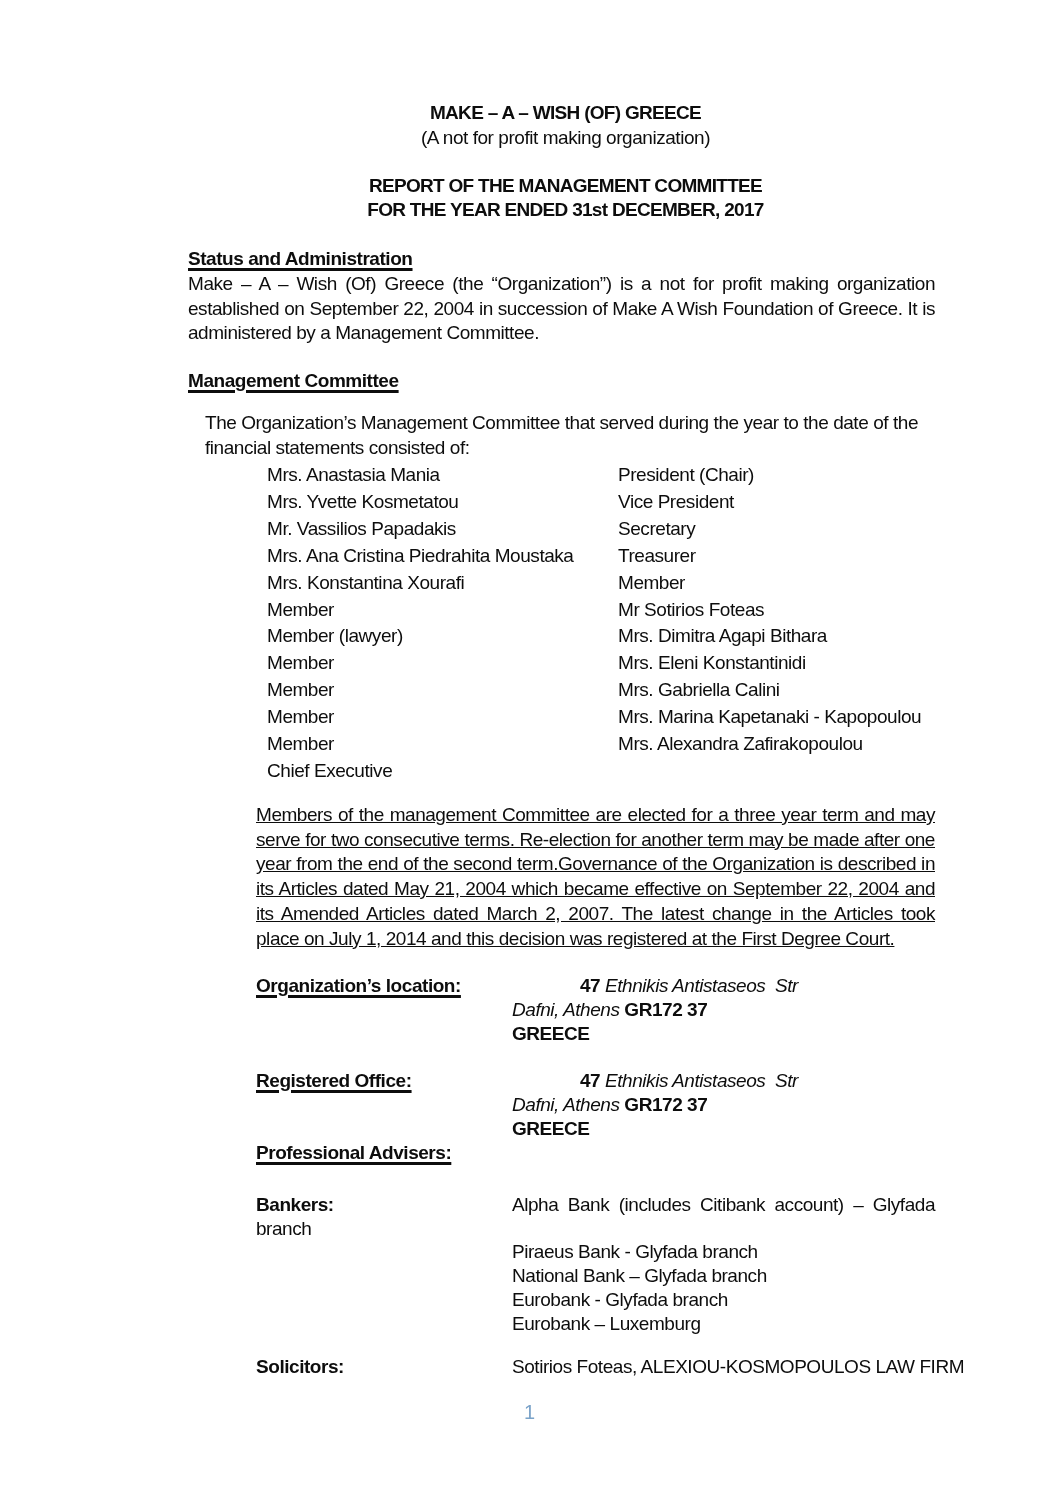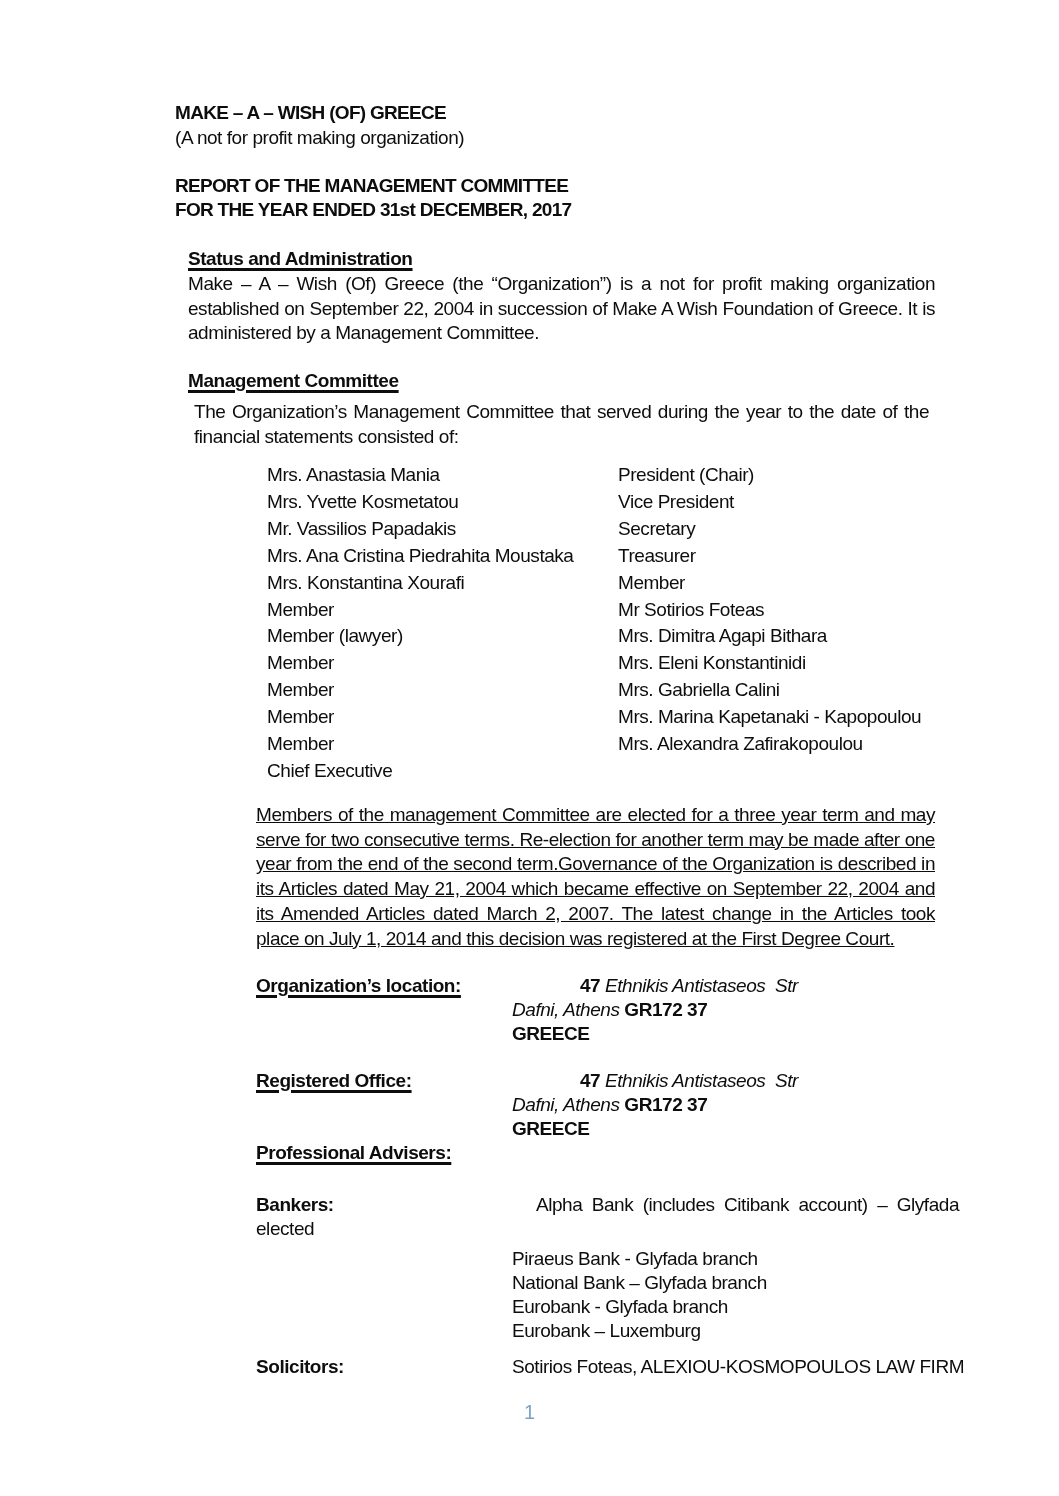--- a/index.html
+++ b/index.html
@@ -19,22 +19,22 @@
   .bold { font-weight: bold; }
   .u {
     text-decoration: underline;
     text-decoration-thickness: 2.5px;
     text-underline-offset: 3px;
   }
   .just { text-align: justify; }
   .pre { white-space: pre-wrap; font-style: italic; }
 
   .doc-header {
-    left: 175px; top: 101px; width: 747px;
-    text-align: left;
+    left: 192px; top: 101px; width: 747px;
+    text-align: center;
   }
   .doc-header .title-line { letter-spacing: -0.7px; }
   .doc-header .spacer { height: 23px; }
 
   .status-section { left: 188px; top: 247px; width: 747px; }
   .committee-section { left: 188px; top: 369px; width: 747px; }
   .section-heading { display: inline-block; margin-bottom: 0; }
 
   .members-grid {
     left: 267px; top: 462px;
@@ -47,23 +47,22 @@
 
   .side-label { left: 256px; }
   .addr-block { left: 512px; width: 440px; line-height: 24.2px; }
   .addr-first { padding-left: 68px; }
 
   .alpha-line {
     left: 512px; top: 1193px; width: 423px;
     text-align: justify;
     text-align-last: justify;
     line-height: 24.2px;
-    margin-left: 24px;
   }
-  .bankers-list { left: 512px; top: 1240px; line-height: 24.1px; margin-top: 7px; }
+  .bankers-list { left: 512px; top: 1240px; line-height: 24.1px; }
   .solicitors-value { left: 512px; top: 1355px; }
 
   .page-number {
     left: 0; top: 1400px; width: 1059px;
     text-align: center;
     color: #7ba3c9;
     font-size: 20px;
     letter-spacing: 0;
   }
 </style>
@@ -84,21 +83,21 @@
     <div>
       <span class="bold u section-heading">Status and Administration</span>
     </div>
     <p class="just" style="margin:0">Make – A – Wish (Of) Greece (the “Organization”) is a not for profit making organization established on September 22, 2004 in succession of Make A Wish Foundation of Greece. It is administered by a Management Committee.</p>
   </section>
 
   <section class="abs committee-section">
     <div>
       <span class="bold u section-heading">Management Committee</span>
     </div>
-    <p class="just" style="margin:6px">The Organization’s Management Committee that served during the year to the date of the financial statements consisted of:</p>
+    <p class="just" style="margin:17px">The Organization’s Management Committee that served during the year to the date of the financial statements consisted of:</p>
   </section>
 
   <div class="abs members-grid">
     <span>Mrs. Anastasia Mania</span>
     <span>President (Chair)</span>
     <span>Mrs. Yvette Kosmetatou</span>
     <span>Vice President</span>
     <span>Mr. Vassilios Papadakis</span>
     <span>Secretary</span>
     <span>Mrs. Ana Cristina Piedrahita Moustaka</span>
@@ -139,21 +138,21 @@
     <div><span class="pre">Dafni, Athens </span><span class="bold">GR172 37</span></div>
     <div class="bold">GREECE</div>
   </div>
 
   <div class="abs side-label" style="top:1141px">
     <span class="bold u">Professional Advisers:</span>
   </div>
 
   <div class="abs side-label bold" style="top:1193px">Bankers:</div>
   <div class="abs alpha-line">Alpha Bank (includes Citibank account) – Glyfada</div>
-  <div class="abs side-label" style="top:1217px">elected</div>
+  <div class="abs side-label" style="top:1217px">branch</div>
   <div class="abs bankers-list">
     <div>Piraeus Bank - Glyfada branch</div>
     <div>National Bank – Glyfada branch</div>
     <div>Eurobank - Glyfada branch</div>
     <div>Eurobank – Luxemburg</div>
   </div>
 
   <div class="abs side-label bold" style="top:1355px">Solicitors:</div>
   <div class="abs solicitors-value">Sotirios Foteas, ALEXIOU-KOSMOPOULOS LAW FIRM</div>
 

